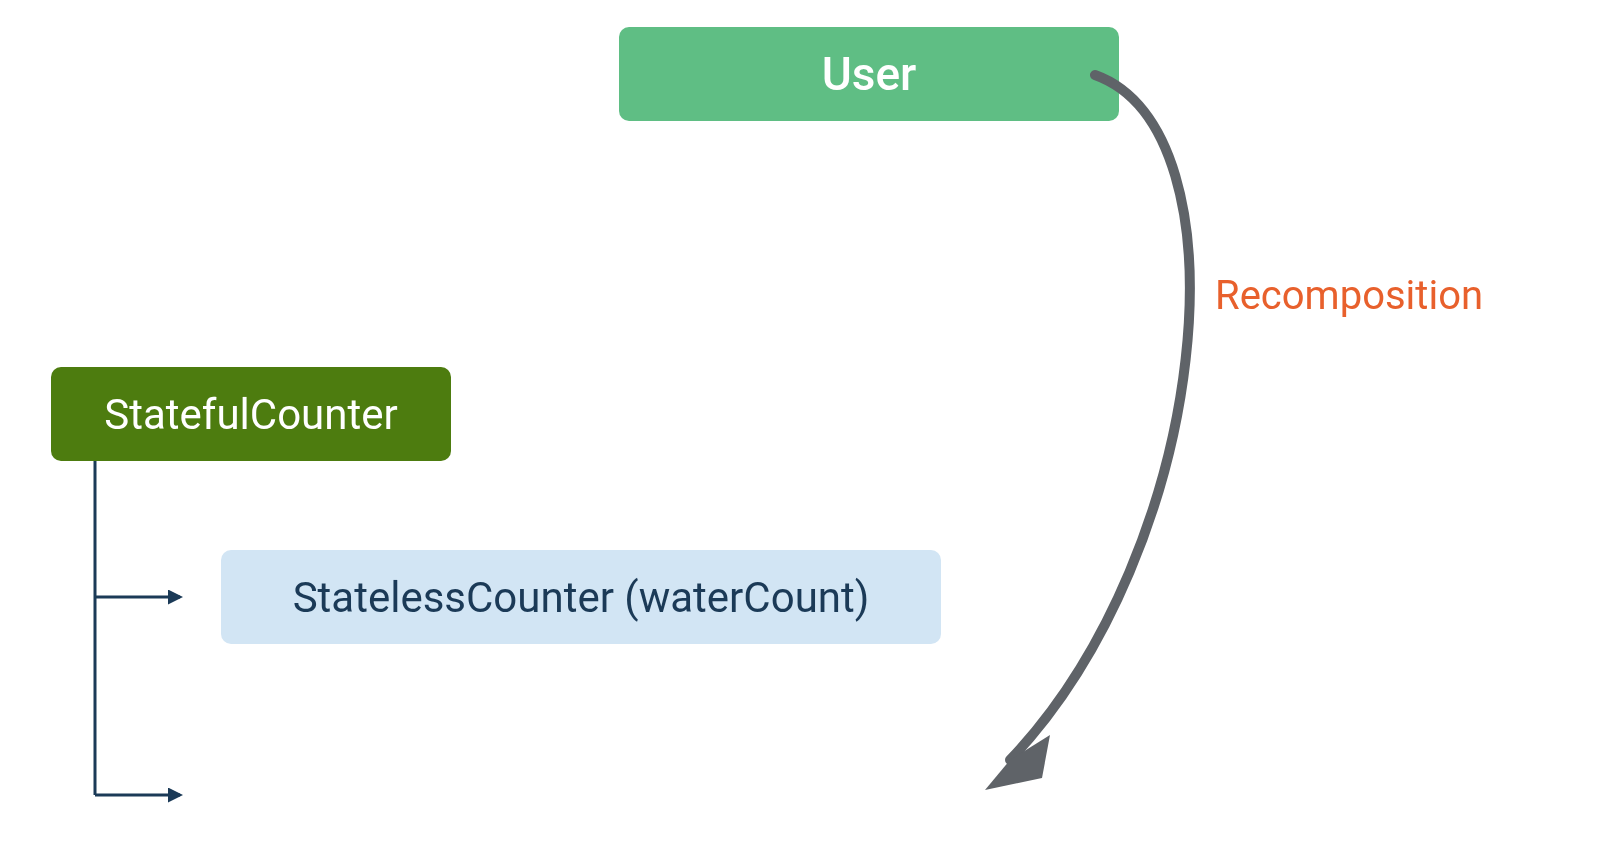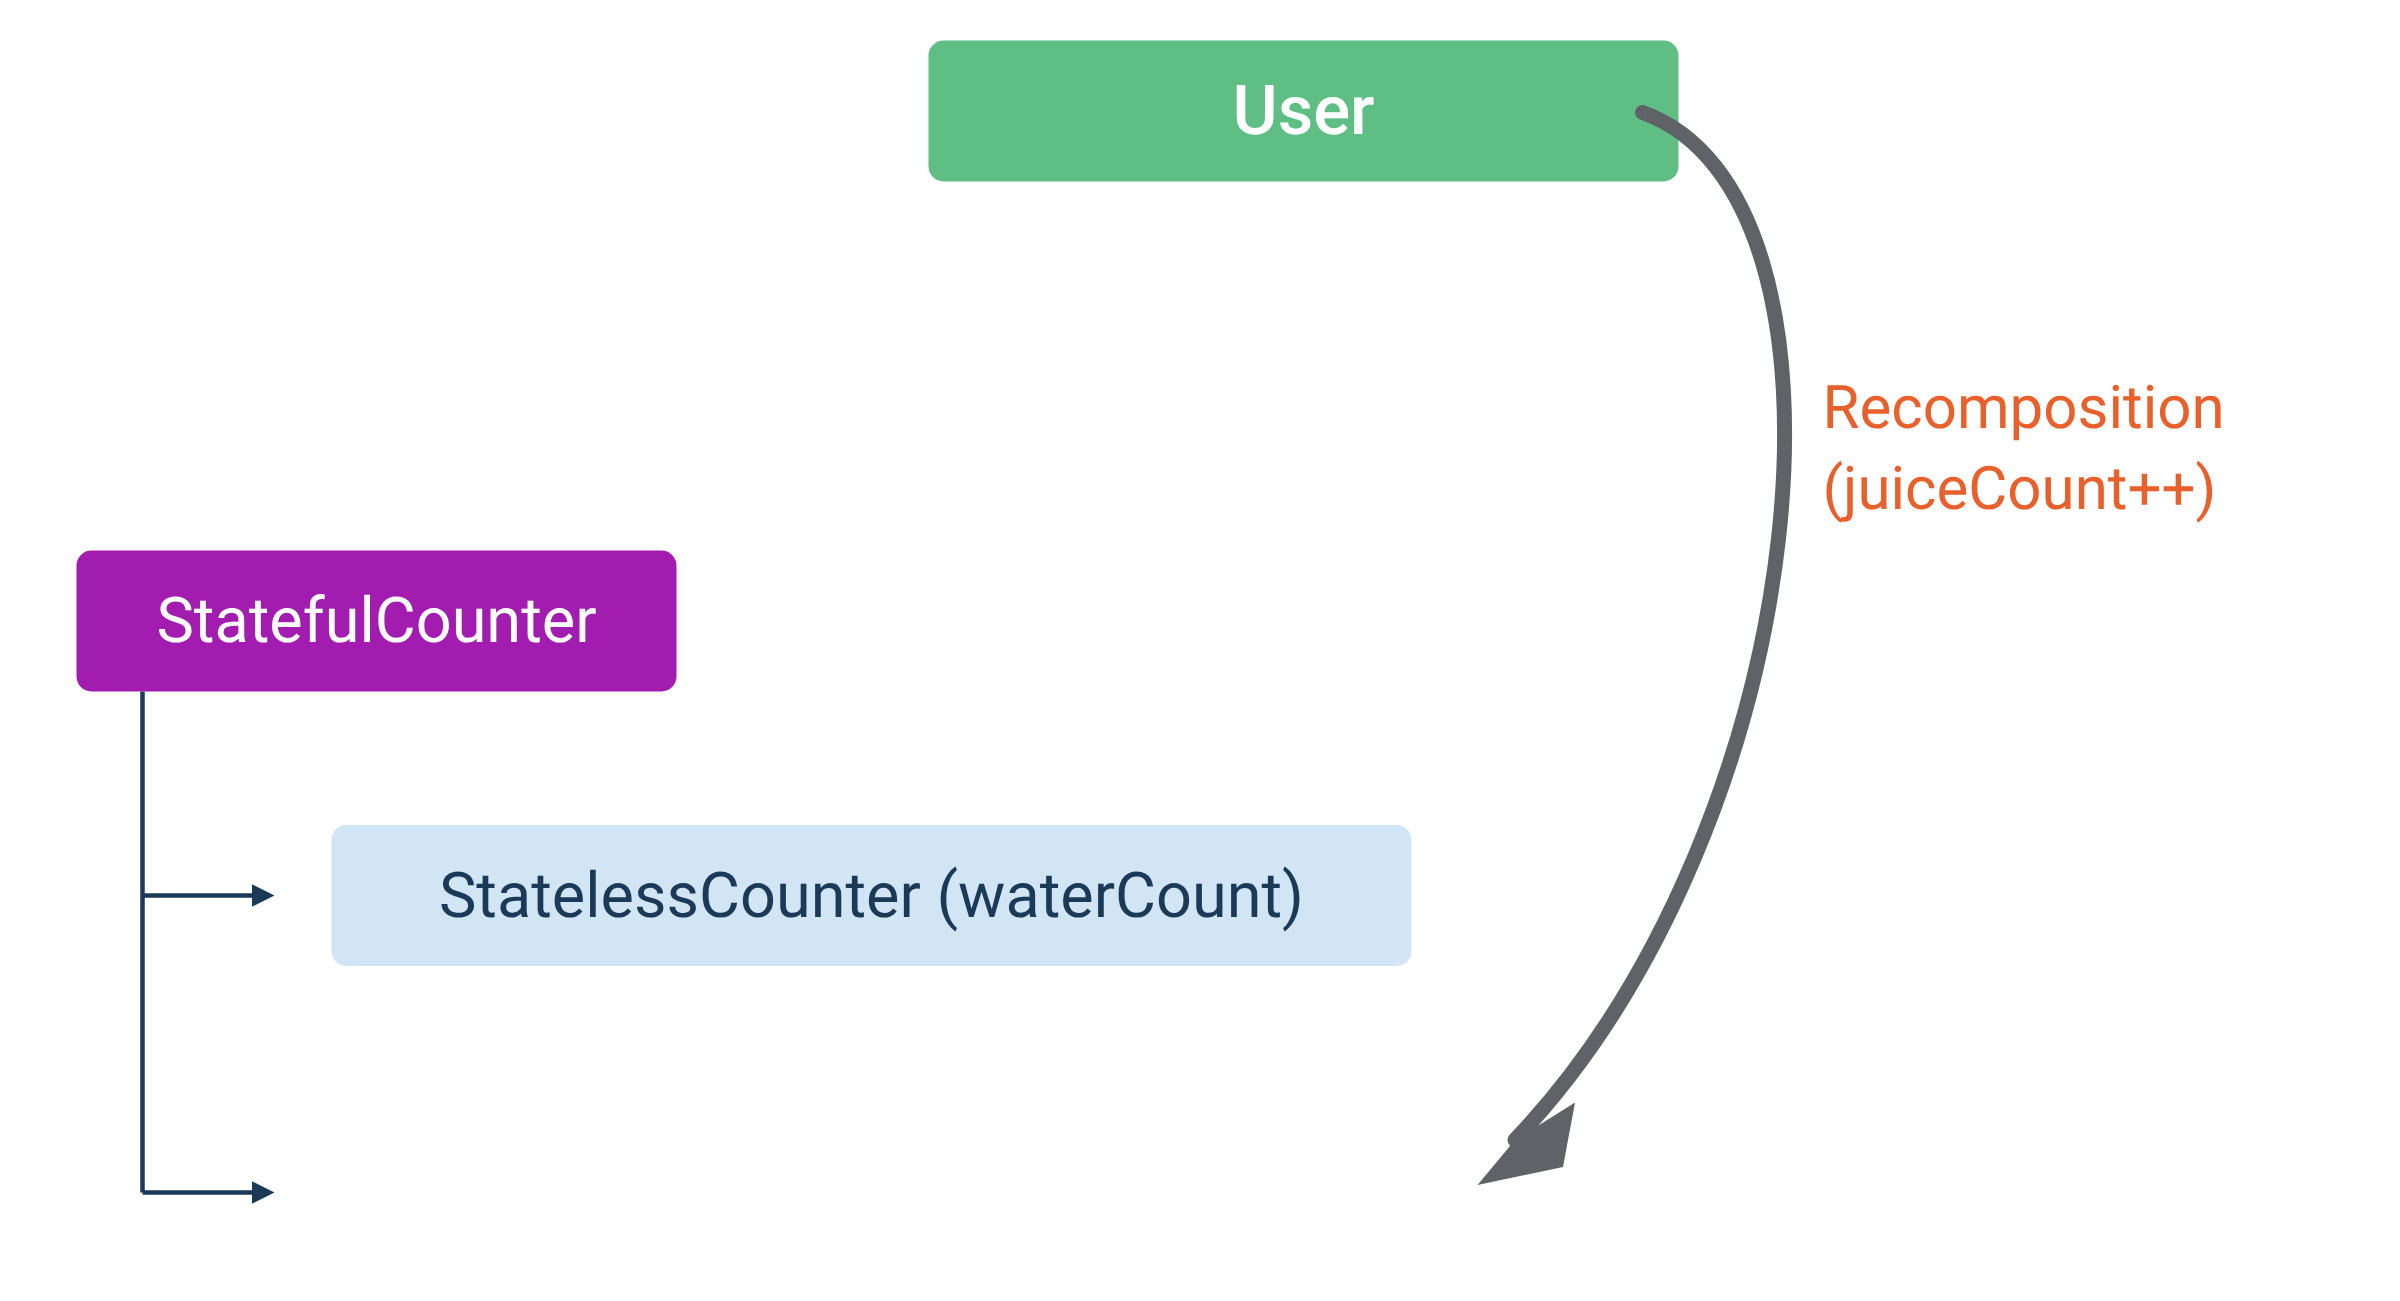--- a/index.html
+++ b/index.html
@@ -25,40 +25,41 @@
     white-space: nowrap;
     margin-left: 24px;
   }
   .node-user {
     background: #5FBE84;
     color: #ffffff;
     font-size: 46px;
     font-weight: 500;
   }
   .node-stateful {
-    background: #a21caf;
+    background: #4d7c0f;
     color: #ffffff;
     font-size: 42px;
     font-weight: 400;
     padding: 0 28px;
   }
   .node-stateless {
     background: #D2E5F4;
     color: #1B3A57;
     font-size: 42px;
     font-weight: 400;
     padding: 0 28px;
   }
   .annotation {
     position: absolute;
     color: #E8602C;
     font-size: 40px;
     font-weight: 400;
     line-height: 1.35;
     text-align: left;
+    margin-top: 24px;
   }
   svg.overlay {
     position: absolute;
     left: 0;
     top: 0;
     width: 1600px;
     height: 867px;
     pointer-events: none;
   }
 </style>
@@ -75,21 +76,20 @@
     <span>StatefulCounter</span>
   </div>
 
   <div class="node node-stateless" style="left:197px; top:550px; width:720px; height:94px;">
     <span>StatelessCounter (waterCount)</span>
   </div>
 
 
   <div class="annotation" style="left:1215px; top:245px;">
     <div>Recomposition</div>
-    <div>(juiceCount++)</div>
   </div>
 
   <svg class="overlay" viewBox="0 0 1600 867">
     <defs>
       <marker id="arrow-dark" viewBox="0 0 10 10" refX="8" refY="5" markerWidth="5" markerHeight="5" orient="auto-start-reverse">
         <path d="M 0 0 L 10 5 L 0 10 z" fill="#1B3A57"></path>
       </marker>
     </defs>
 
     <g stroke="#1B3A57" stroke-width="3" fill="none">

